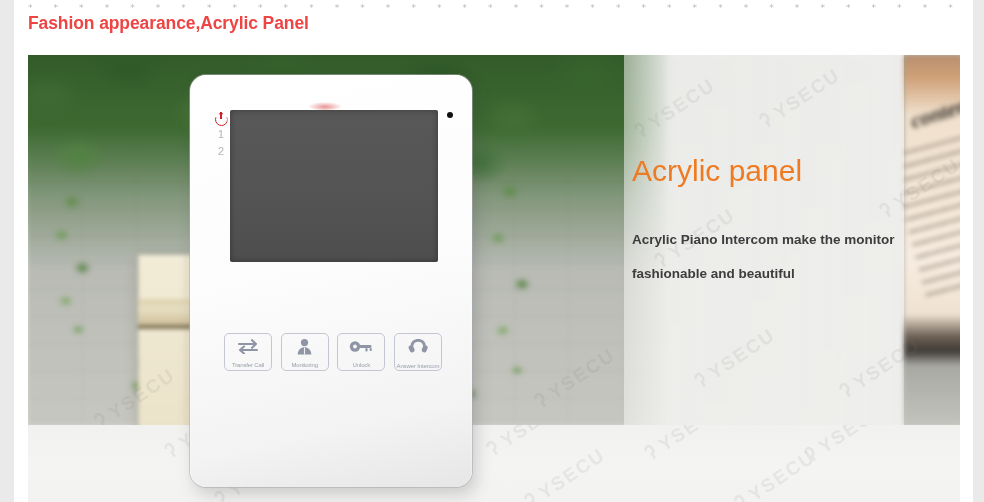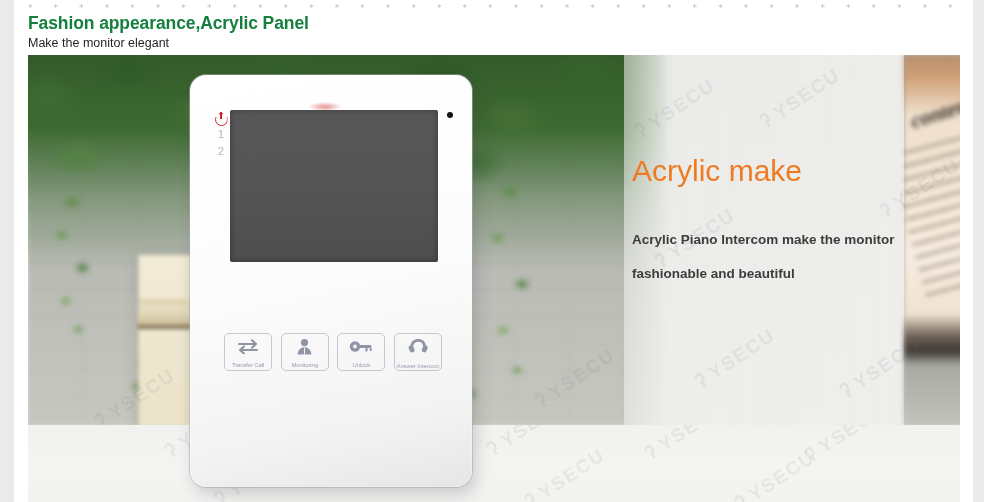--- a/index.html
+++ b/index.html
@@ -53,21 +53,21 @@
   #heading-block {
     position: absolute;
     left: 28px;
     top: 13px;
     width: 700px;
   }
   #main-title {
     margin: 0;
     font-size: 17.5px;
     font-weight: bold;
-    color: #15803d;
+    color: #ef4444;
     line-height: 20px;
     letter-spacing: -0.1px;
     white-space: nowrap;
   }
   #sub-title {
     margin: 3px 0 0 0;
     font-size: 12.5px;
     font-weight: normal;
     color: #231f20;
     line-height: 15px;
@@ -407,21 +407,20 @@
 
 <div id="page">
 
   <div class="edge-strip left"></div>
   <div class="edge-strip right"></div>
 
   <div id="dot-rule">*  *  *  *  *  *  *  *  *  *  *  *  *  *  *  *  *  *  *  *  *  *  *  *  *  *  *  *  *  *  *  *  *  *  *  *  *  *  *  *  *  *  *  *  *  *  *  *  *  *  *  *  *  *  *  *  *  *  *  *  *  *  *  *  *  *  *  *  *  *  *  *  *  *  *</div>
 
   <div id="heading-block">
     <h1 id="main-title">Fashion appearance,Acrylic Panel</h1>
-    <h2 id="sub-title">Make the monitor elegant</h2>
   </div>
 
   <div id="hero">
 
     <div class="brick"></div>
     <div class="ivy"></div>
     <div class="ivy-trail t1"></div>
     <div class="ivy-trail t2"></div>
     <div class="ivy-trail t3"></div>
     <div class="ivy-trail t4"></div>
@@ -449,21 +448,21 @@
     <div class="wm" style="left:330px; top:300px;"><span class="flame">ʔ</span><span>YSECU</span></div>
     <div class="wm" style="left:500px; top:310px;"><span class="flame">ʔ</span><span>YSECU</span></div>
     <div class="wm" style="left:660px; top:290px;"><span class="flame">ʔ</span><span>YSECU</span></div>
     <div class="wm" style="left:805px; top:300px;"><span class="flame">ʔ</span><span>YSECU</span></div>
     <div class="wm" style="left:600px; top:40px;"><span class="flame">ʔ</span><span>YSECU</span></div>
     <div class="wm" style="left:725px; top:30px;"><span class="flame">ʔ</span><span>YSECU</span></div>
     <div class="wm" style="left:620px; top:170px;"><span class="flame">ʔ</span><span>YSECU</span></div>
     <div class="wm" style="left:845px; top:120px;"><span class="flame">ʔ</span><span>YSECU</span></div>
 
     <div id="copy">
-      <div id="copy-title">Acrylic make</div>
+      <div id="copy-title">Acrylic panel</div>
       <div id="copy-body">Acrylic Piano Intercom make the monitor fashionable and beautiful</div>
     </div>
 
   </div>
 
   <div id="lower-band">
     <div class="wm" style="left:130px; top:-10px;"><span class="flame">ʔ</span><span>YSECU</span></div>
     <div class="wm" style="left:285px; top:-5px;"><span class="flame">ʔ</span><span>YSECU</span></div>
     <div class="wm" style="left:452px; top:-12px;"><span class="flame">ʔ</span><span>YSECU</span></div>
     <div class="wm" style="left:610px; top:-8px;"><span class="flame">ʔ</span><span>YSECU</span></div>

